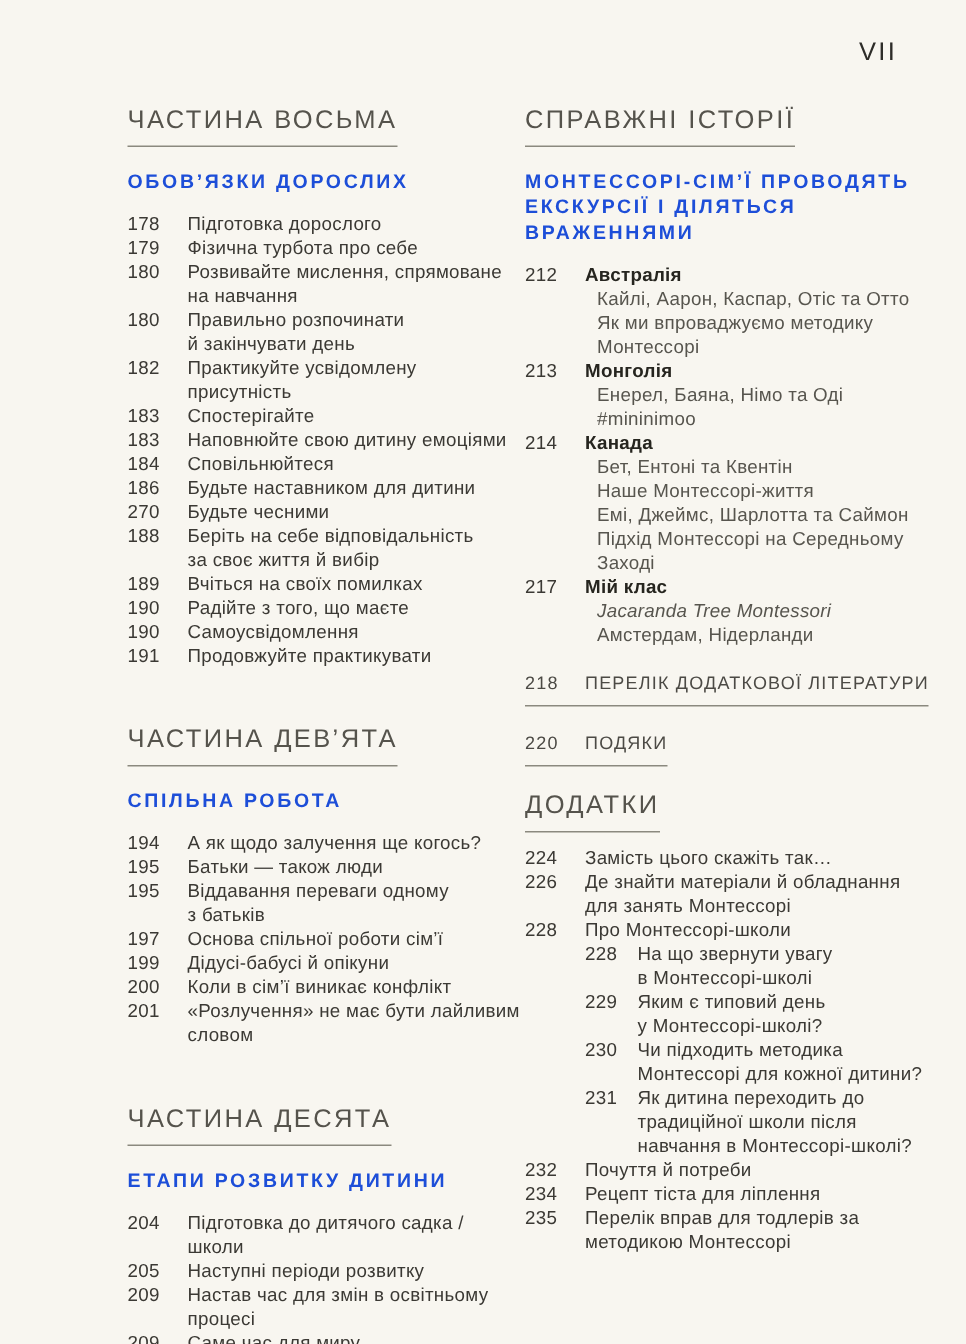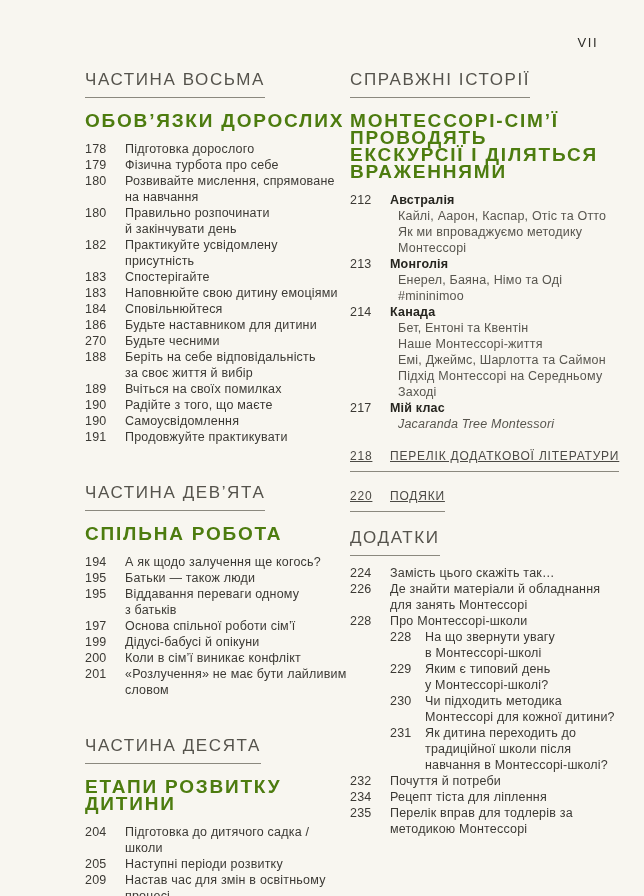--- a/index.html
+++ b/index.html
@@ -5,44 +5,44 @@
   html, body { margin:0; padding:0; }
   body {
     width:644px; height:896px;
     background:#f8f6f0;
     font-family:"Liberation Sans", sans-serif;
     color:#3b3934;
     position:relative;
     overflow:hidden;
   }
   .folio {
-    position:absolute; top:35px; right:46px;
-    font-size:13px; letter-spacing:1.5px; color:#2e2d29;
+    position:absolute; top:25px; right:46px;
+    font-size:17px; letter-spacing:1.5px; color:#2e2d29;
   }
   .cols {
     display:flex;
     padding:70px 10px 0 85px;
     box-sizing:border-box;
   }
   .col-left { width:265px; flex:none; }
   .col-right { width:284px; flex:none; }
 
   .part { margin-bottom:38px; }
 
   .part-label {
     font-size:17px; font-weight:normal;
     letter-spacing:1.6px; color:#55534c;
     margin:0 0 14px 0; padding-bottom:7px;
     border-bottom:1px solid #8b897f;
     width:fit-content;
     text-transform:uppercase;
   }
   .sec-title {
-    font-size:19px; font-weight:bold;
-    letter-spacing:1.8px; color:#4d7c0f;
+    font-size:13px; font-weight:bold;
+    letter-spacing:1.8px; color:#1d4ed8;
     line-height:17px; margin:0 0 12px 0;
     white-space:pre-line;
     text-transform:uppercase;
   }
   .row { display:flex; line-height:16px; font-size:12.5px; letter-spacing:0.2px; }
   .num { width:40px; flex:none; }
   .ttl { white-space:pre-line; flex:1; }
   .row.nested { padding-left:40px; }
   .nested .num { width:35px; }
 
@@ -53,21 +53,20 @@
   }
   .italic { font-style:italic; }
 
   .standalone-row {
     display:flex; width:fit-content;
     border-bottom:1px solid #8b897f;
     padding-bottom:7px; margin-top:16px;
     font-size:12px; letter-spacing:0.8px;
     line-height:16px; color:#4c4a45;
     text-transform:uppercase;
-    text-decoration:underline;
   }
   .standalone-row .num { width:40px; }
 
   .appendix { margin-top:16px; margin-bottom:16px; }
   .appendix .part-label { margin-bottom:9px; }
   .stories-section { margin-bottom:0; }
 </style>
 </head>
 <body>
 
@@ -281,20 +280,21 @@
 Заході</div>
           </div>
 
 
           <div class="story">
             <div class="row">
               <span class="num">217</span>
               <span class="ttl">Мій клас</span>
             </div>
             <div class="sub italic">Jacaranda Tree Montessori</div>
+            <div class="sub">Амстердам, Нідерланди</div>
           </div>
         </div>
     </section>
 
     <div>
 
         <div class="standalone-row">
           <span class="num">218</span>
           <span class="ttl-caps">ПЕРЕЛІК ДОДАТКОВОЇ ЛІТЕРАТУРИ</span>
         </div>

